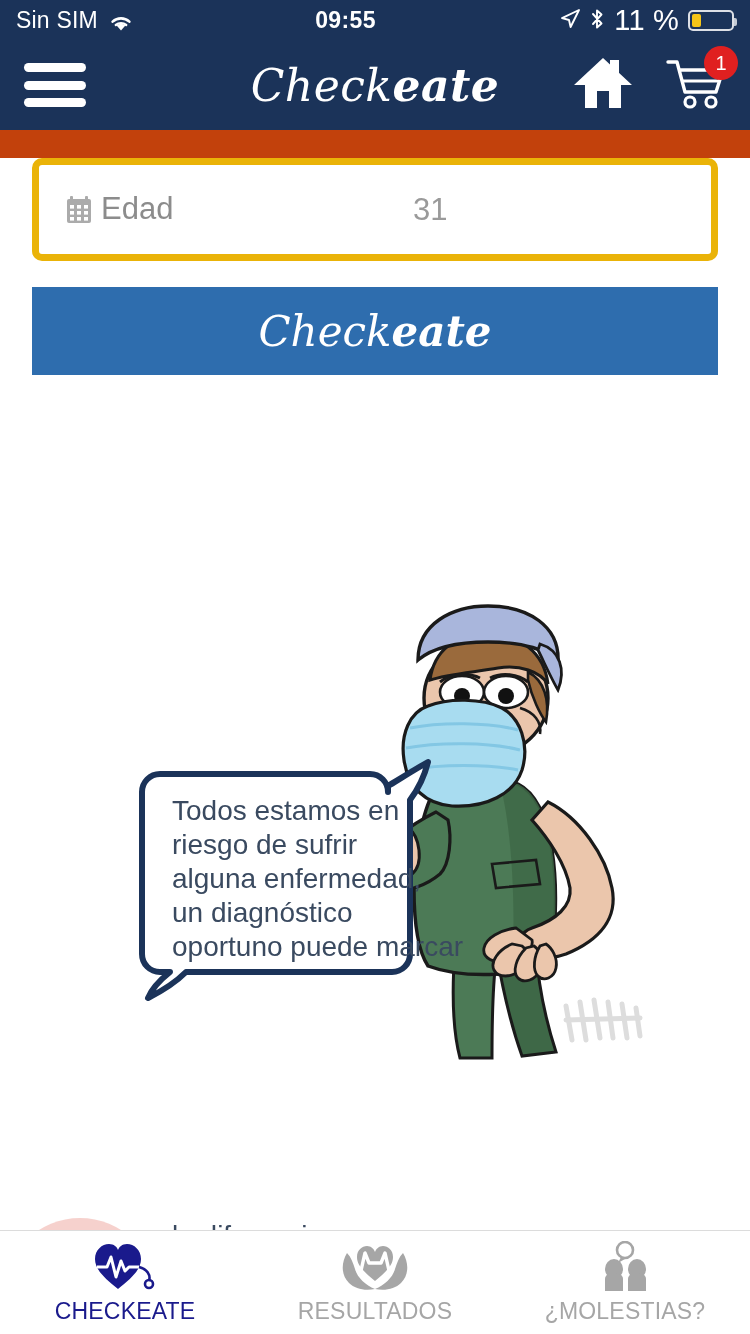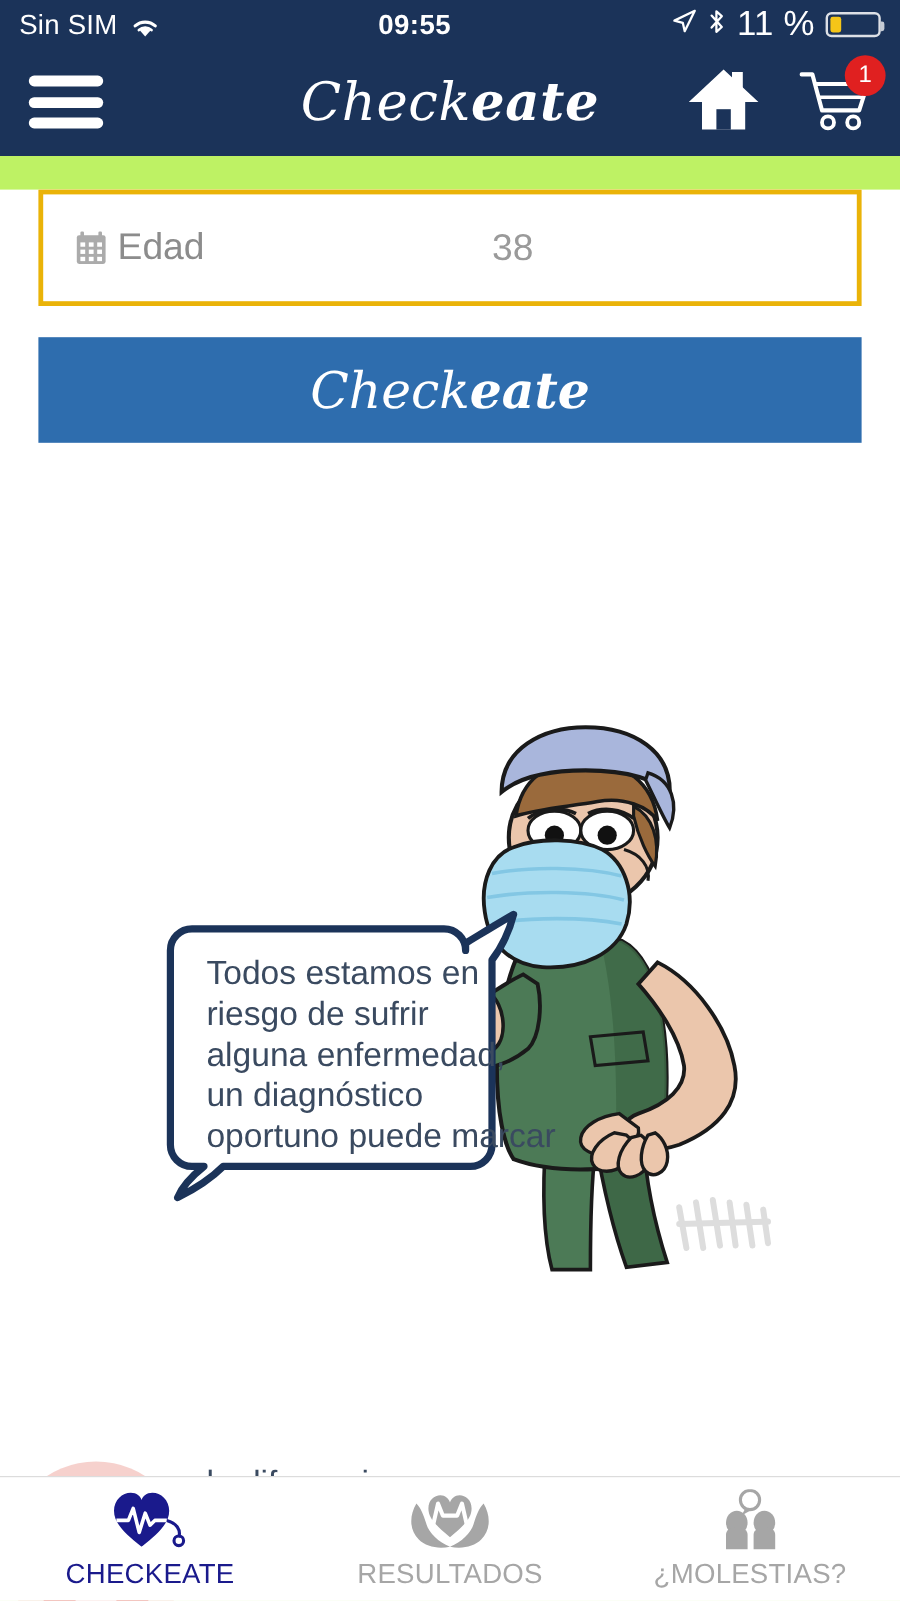--- a/index.html
+++ b/index.html
@@ -3,21 +3,21 @@
 <meta charset="utf-8">
 <style>
   * { margin:0; padding:0; box-sizing:border-box; }
   html,body { width:750px; height:1334px; }
   body {
     font-family: "Liberation Sans", sans-serif;
     background:#ffffff;
     overflow:hidden;
     position:relative;
   }
-  .phone { width:750px; height:1334px; position:relative; background:#bef264; }
+  .phone { width:750px; height:1334px; position:relative; background:#c2410c; }
 
   
   .statusbar{
     height:40px; background:#1B3359; color:#fff;
     display:flex; align-items:center; justify-content:space-between;
     padding:0 16px; font-size:23px; letter-spacing:.2px;
   }
   .sb-left{ display:flex; align-items:center; gap:10px; }
   .sb-center{ font-weight:bold; font-size:23px; letter-spacing:.4px;text-align:right; }
   .sb-right{ display:flex; align-items:center; gap:9px; font-size:29px; }
@@ -51,21 +51,21 @@
   .cart-wrap{ position:relative; }
   .badge{
     position:absolute; top:-10px; right:-12px; background:#E02020; color:#fff;
     width:34px; height:34px; border-radius:50%; font-size:20px;
     display:flex; align-items:center; justify-content:center; font-weight:500;
   }
 
   
   .content{ position:relative; height:1204px; background:#fff; }
   .card{
-    margin:28px 32px 0 32px; border:4px solid #eab308; border-radius:0;
+    margin:28px 32px 0 32px; border:7px solid #eab308; border-radius:10px;
     background:#fff;
   }
   .row{
     display:flex; align-items:center; min-height:89px; padding:0 18px;
     border-bottom:1px solid #E2E2E2;
   }
   .row:last-child{ border-bottom:none; }
   .row .ico{ width:44px; flex:0 0 44px; display:flex; align-items:center;
     justify-content:center; color:#A8A8A8; }
   .row .lbl{ font-size:31px; color:#8C8C8C; width:228px; line-height:1.18; }
@@ -197,21 +197,21 @@
               <rect x="5" y="16" width="4" height="3.6"></rect>
                 <rect x="12" y="16" width="4" height="3.6"></rect>
                 <rect x="19" y="16" width="4" height="3.6"></rect>
               <rect x="5" y="22" width="4" height="3.6"></rect>
                 <rect x="12" y="22" width="4" height="3.6"></rect>
                 <rect x="19" y="22" width="4" height="3.6"></rect>
             </g>
           </svg>
         </span>
         <span class="lbl">Edad</span>
-        <span class="val">38</span>
+        <span class="val">31</span>
       </div>
 
 
 
     </div>
 
     <button class="cta">
       <span class="cta-text"><span>Check</span><span class="b2">eate</span></span>
     </button>
 

